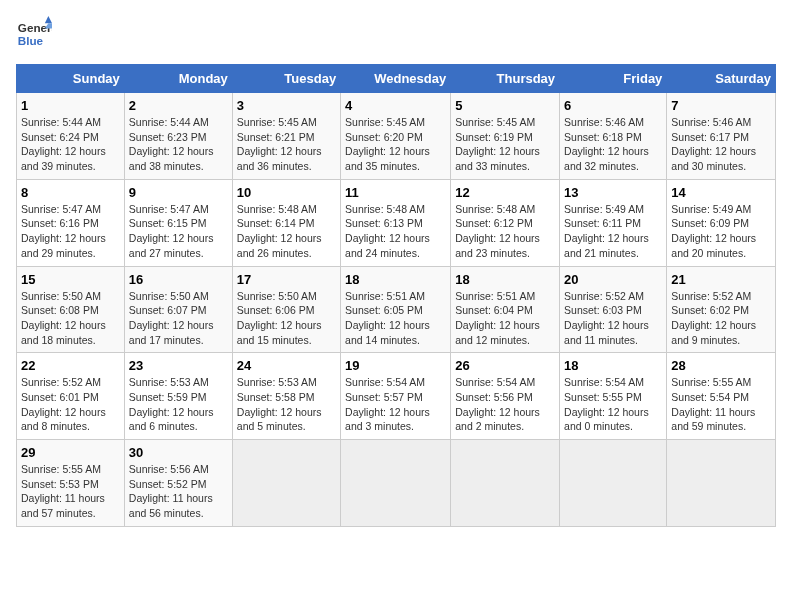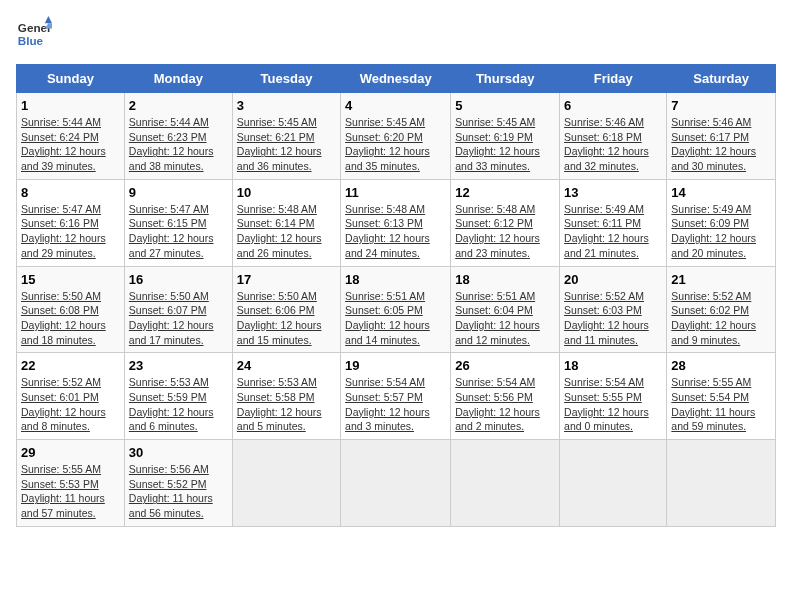--- a/index.html
+++ b/index.html
@@ -39,21 +39,21 @@
     }
     table {
       width: 100%;
       border-collapse: collapse;
       font-size: 11px;
     }
     thead tr th {
       background-color: #3a6fc4;
       color: #fff;
       padding: 6px 4px;
-      text-align: center;
+      text-align: right;
       font-size: 13px;
       font-weight: bold;
       border: 1px solid #3a6fc4;
     }
     tbody tr td {
       vertical-align: top;
       padding: 5px 4px;
       border: 1px solid #ccc;
       width: 113px;
       min-height: 70px;
@@ -68,21 +68,20 @@
     .day-num {
       font-weight: bold;
       font-size: 13px;
       display: block;
       margin-bottom: 2px;
     }
     .day-info {
       color: #333;
       line-height: 1.4;
       font-size: 10.5px;
-      text-decoration: underline;
     }
   </style>
 </head>
 <body>
 
 <div class="header">
   <div class="logo">
     <svg class="logo-icon" viewBox="0 0 40 40" xmlns="http://www.w3.org/2000/svg">
       <text x="2" y="18" font-size="13" font-weight="bold" fill="#333" font-family="Arial">General</text>
       <text x="2" y="32" font-size="13" font-weight="bold" fill="#3a6fc4" font-family="Arial">Blue</text>

